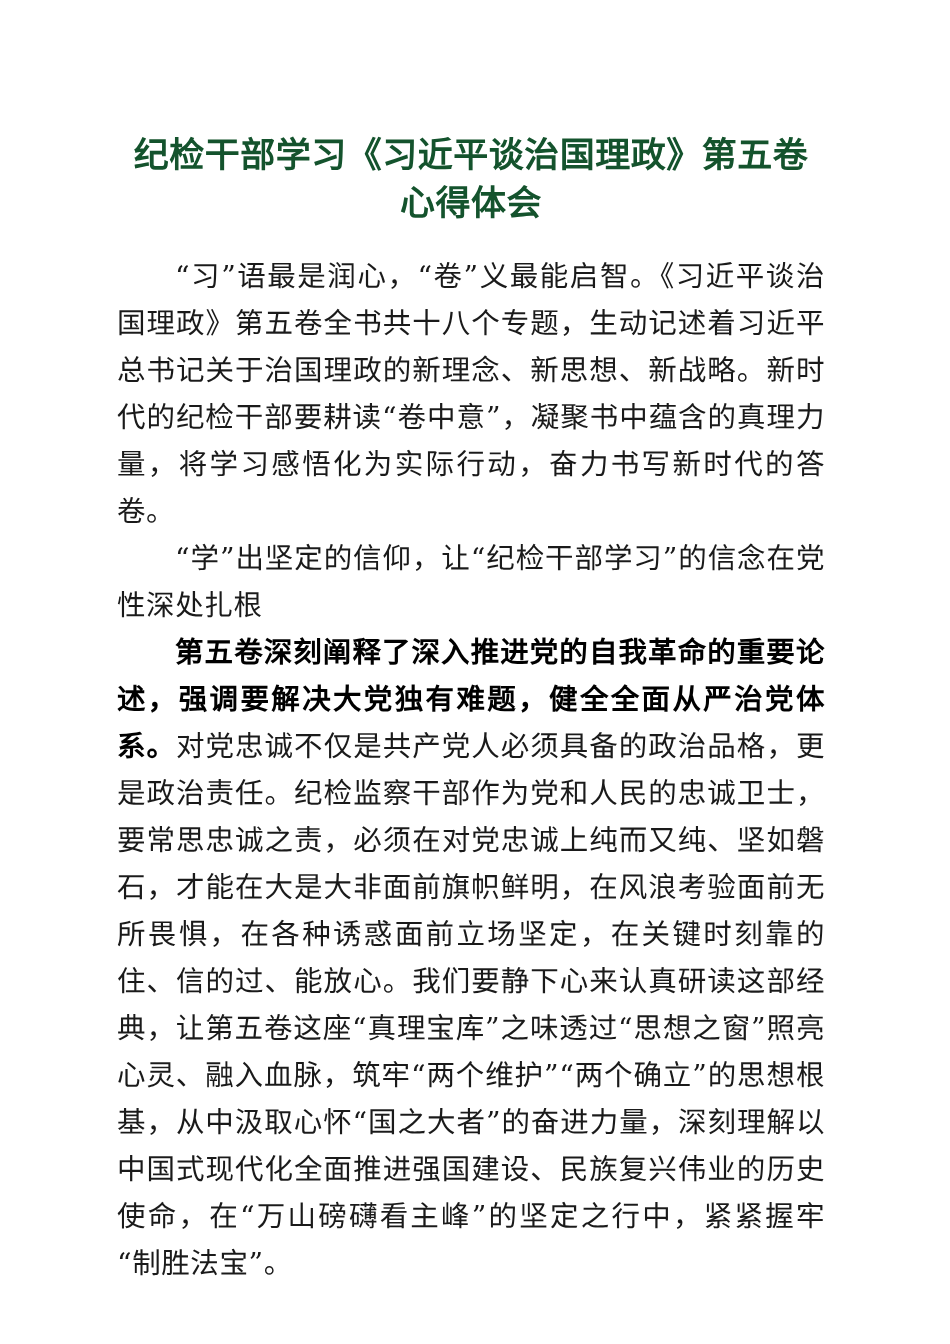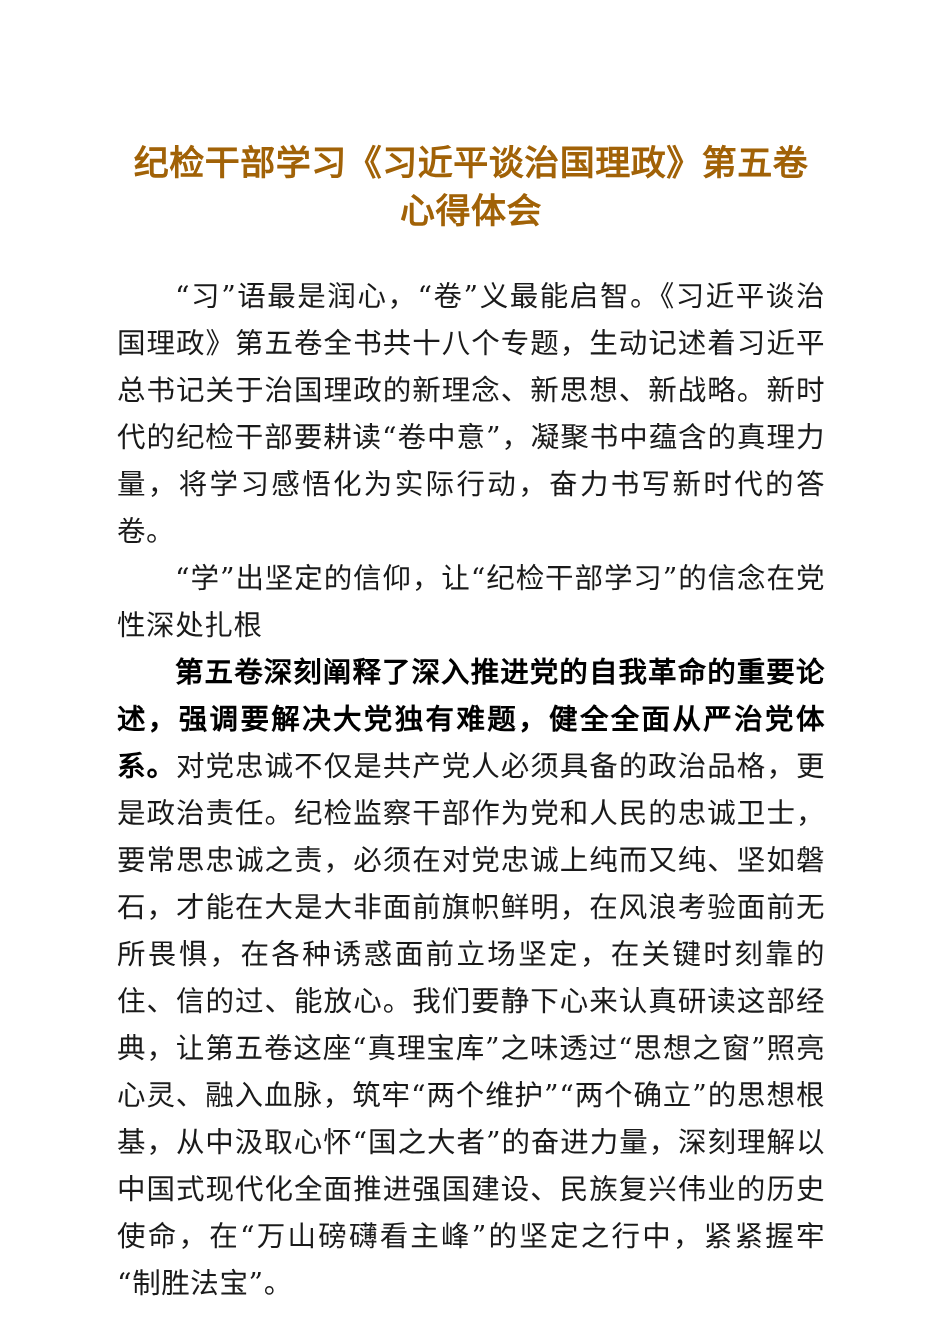--- a/index.html
+++ b/index.html
@@ -23,30 +23,30 @@
     left: 117px;
     top: 0;
     width: 708px;
   }
 
   .doc-title {
     font-family: "DejaVu Serif", "Liberation Serif", serif;
     font-weight: 700;
     font-size: 35px;
     line-height: 48px;
-    color: #a16207;
+    color: #14532d;
     text-align: center;
     letter-spacing: 0.5px;
-    margin: 8px;
+    margin: 0;
     padding-top: 131px;
     text-justify: inter-ideograph;
   }
 
   .body-block {
-    margin-top: 38px;
+    margin-top: 26px;
   }
 
   p.para {
     font-family: "DejaVu Serif", "Liberation Serif", serif;
     font-size: 28.5px;
     line-height: 47px;
     color: #1a1a1a;
     margin: 0;
     text-align: justify;
     text-justify: inter-ideograph;

